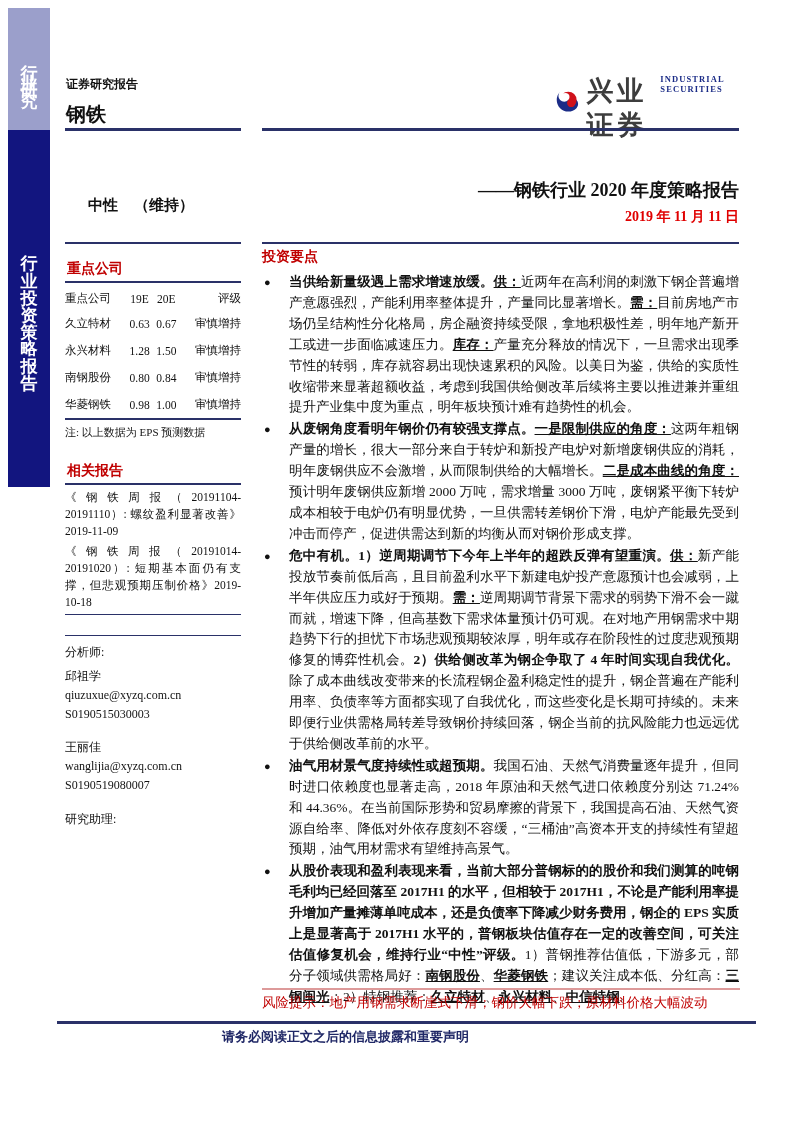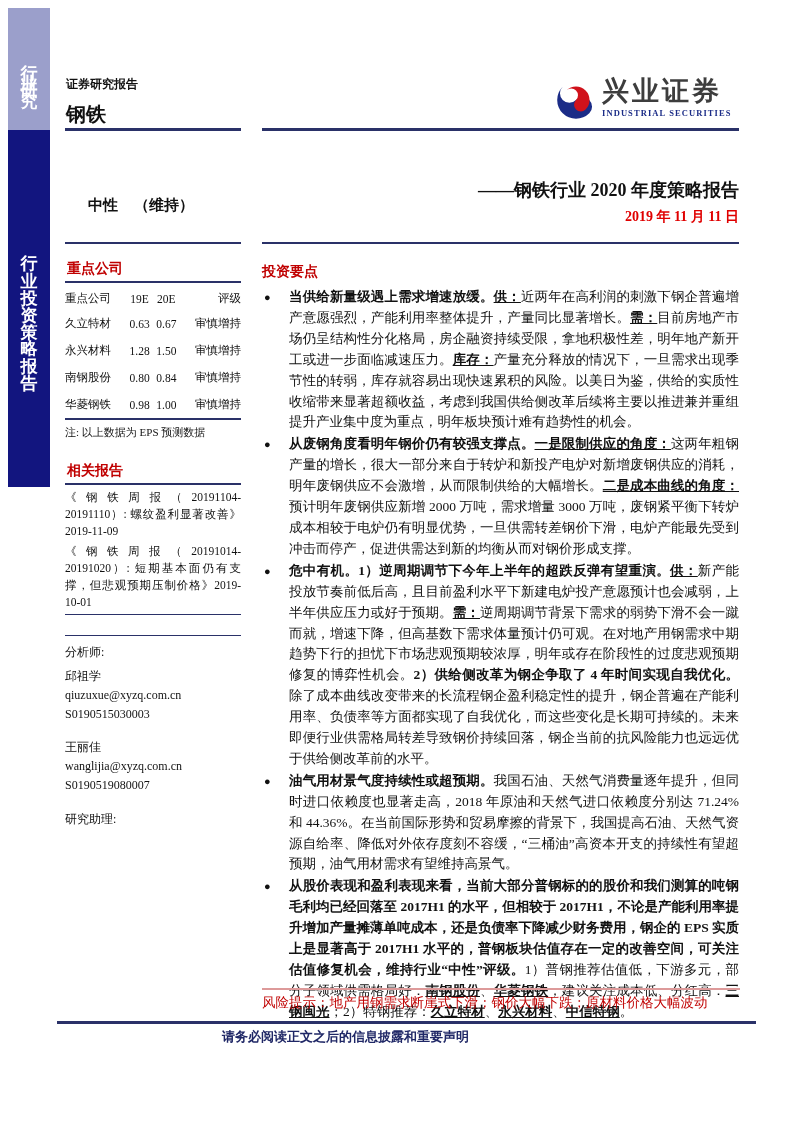--- a/index.html
+++ b/index.html
@@ -19,21 +19,21 @@
   .vtext{
     writing-mode:vertical-rl;text-orientation:upright;color:#fff;font-weight:bold;
     font-size:17px;letter-spacing:9px;font-family:"Liberation Serif","DejaVu Serif",serif;
   }
   .side-bottom .vtext{letter-spacing:17px;}
   
   .report-type{position:absolute;left:66px;top:76px;font-size:12px;font-weight:bold;}
   .industry{position:absolute;left:66px;top:101px;font-size:20px;font-weight:bold;}
   .logo{position:absolute;left:556px;top:74px;width:184px;display:flex;align-items:flex-start;}
   .logo-icon{width:40px;height:40px;margin-top:6px;}
-  .logo-txt{margin-left:6px;display:flex;flex-direction:column;}
+  .logo-txt{margin-left:6px;display:flex;flex-direction:row;}
   .brand-cn{font-size:27px;font-weight:bold;color:#3d3d3d;letter-spacing:3px;line-height:34px;}
   .brand-en{font-size:8.5px;color:#1b2c87;letter-spacing:1.1px;font-weight:bold;}
   .rule{position:absolute;background:#2a3168;}
   .rule-l1{left:65px;top:128px;width:176px;height:3px;}
   .rule-r1{left:262px;top:128px;width:477px;height:3px;}
   .rule-l2{left:65px;top:242px;width:176px;height:2px;}
   .rule-r2{left:262px;top:242px;width:477px;height:2px;}
   .main-title{position:absolute;left:262px;top:148px;width:477px;text-align:center;font-size:21px;font-weight:bold;}
   .sub-title{position:absolute;left:262px;top:178px;width:477px;text-align:right;font-size:18px;font-weight:bold;}
   .rating-row{position:absolute;left:88px;top:196px;font-size:15px;font-weight:bold;display:flex;}
@@ -52,21 +52,21 @@
   .note{font-size:11px;margin:5px 0 0 0;}
   .reports-block{margin-top:22px;}
   .reports-list{margin-top:4px;}
   .report-item{font-size:11.5px;line-height:17px;text-align:justify;text-align-last:left;margin:2px 0 3px 0;}
   .team-block{margin-top:20px;font-size:12px;}
   .team-label{margin:8px 0 6px 0;}
   .analyst{margin:0 0 14px 0;line-height:19px;}
   .a-email{font-size:12px;}
   .assistant-label{margin-top:16px;}
   
-  .right-col{position:absolute;left:262px;top:263px;width:477px;}
+  .right-col{position:absolute;left:262px;top:248px;width:477px;}
   .points-head{color:#c00000;font-weight:bold;font-size:14px;margin:0 0 6px 0;}
   ul.points{list-style:none;margin:0;padding:0;font-size:13.5px;line-height:20.9px;text-align:justify;}
   ul.points li{position:relative;padding-left:27px;margin:0 0 1px 0;}
   ul.points li::before{content:"\25CF";position:absolute;left:2px;top:0;font-size:11px;}
   .b{font-weight:bold;}
   .u{text-decoration:underline;}
   
   .risk{
     position:absolute;left:262px;top:988px;width:478px;border-top:2px solid #dd9a9a;
     padding-top:4px;color:#c00000;font-weight:normal;font-size:13.5px;white-space:nowrap;
@@ -160,21 +160,21 @@
         </tbody>
     </table>
     <hr class="nline">
     <p class="note">注: 以上数据为 EPS 预测数据</p>
 
     <div class="reports-block">
       <div class="sec-head">相关报告</div>
       <hr class="nline">
       <div class="reports-list">
           <div class="report-item">《钢铁周报（20191104-20191110）: 螺纹盈利显著改善》2019-11-09</div>
-          <div class="report-item">《钢铁周报（20191014-20191020）: 短期基本面仍有支撑，但悲观预期压制价格》2019-10-01</div>
+          <div class="report-item">《钢铁周报（20191014-20191020）: 短期基本面仍有支撑，但悲观预期压制价格》2019-10-18</div>
         </div>
       <hr class="thinline">
     </div>
 
     <div class="team-block">
       <hr class="thinline">
       <div class="team-label">分析师:</div>
       <div>
           <div class="analyst">
             <div class="a-name">邱祖学</div>

